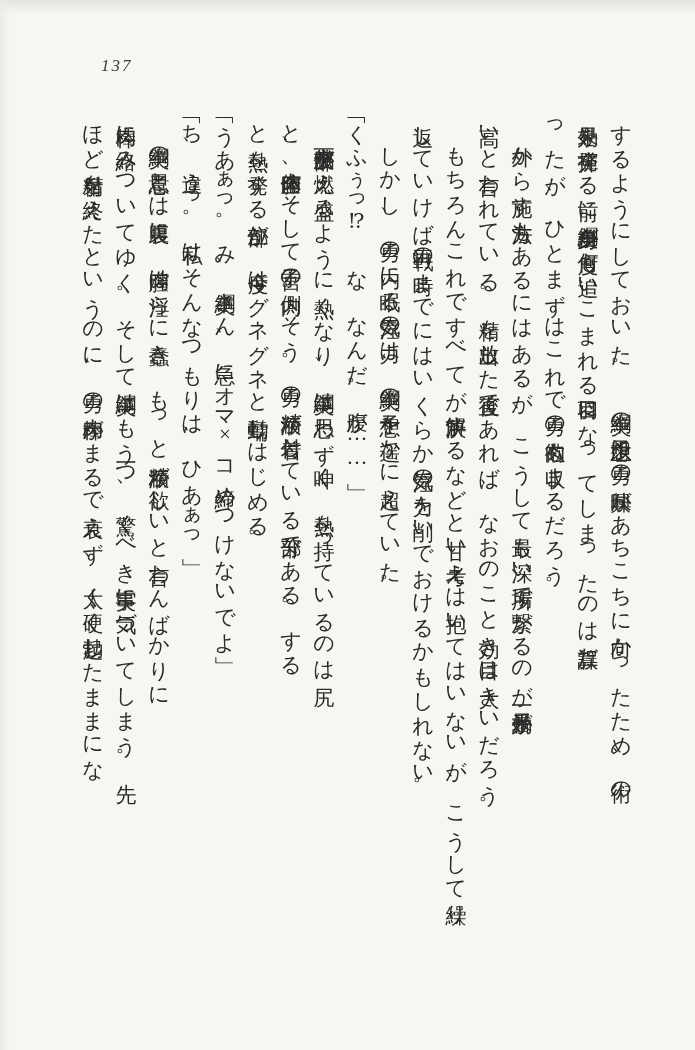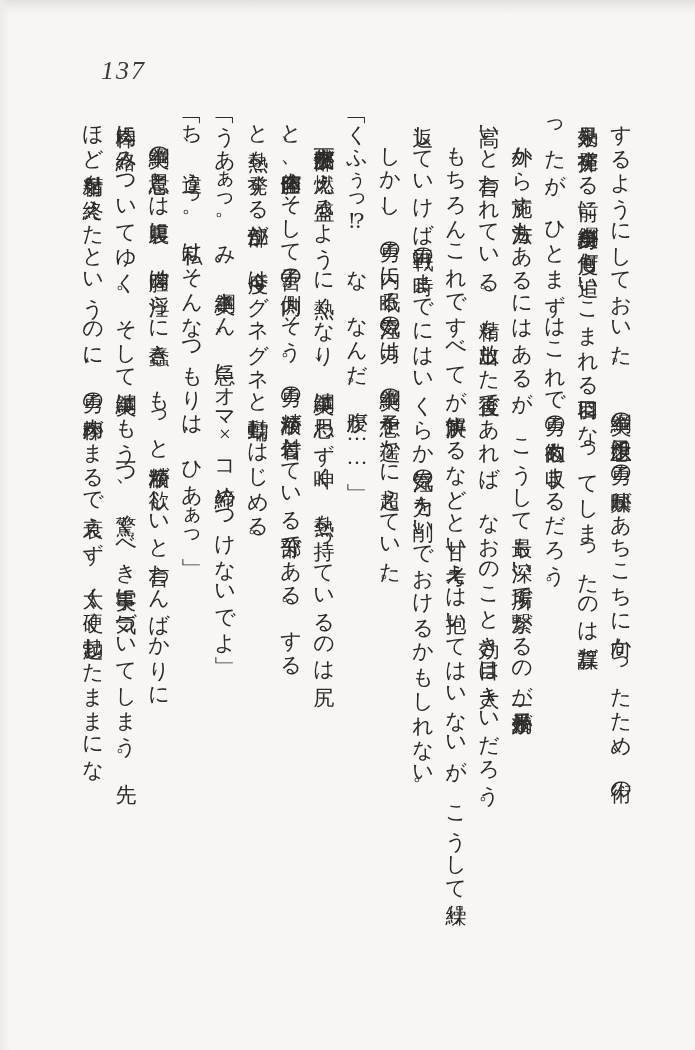--- a/index.html
+++ b/index.html
@@ -27,21 +27,21 @@
     top: 0; left: 0;
     width: 10px; height: 1050px;
     background: linear-gradient(to right, #ecebe8 0%, rgba(247,246,243,0) 100%);
     pointer-events: none;
   }
   .page-number {
     position: absolute;
     top: 56px;
     left: 101px;
     font-style: italic;
-    font-size: 26px;
+    font-size: 17px;
     letter-spacing: 2px;
     color: #3e3d3b;
   }
   .text-block {
     position: absolute;
     top: 110px;
     right: 58px;
     height: 850px;
     writing-mode: vertical-rl;
     -webkit-writing-mode: vertical-rl;

